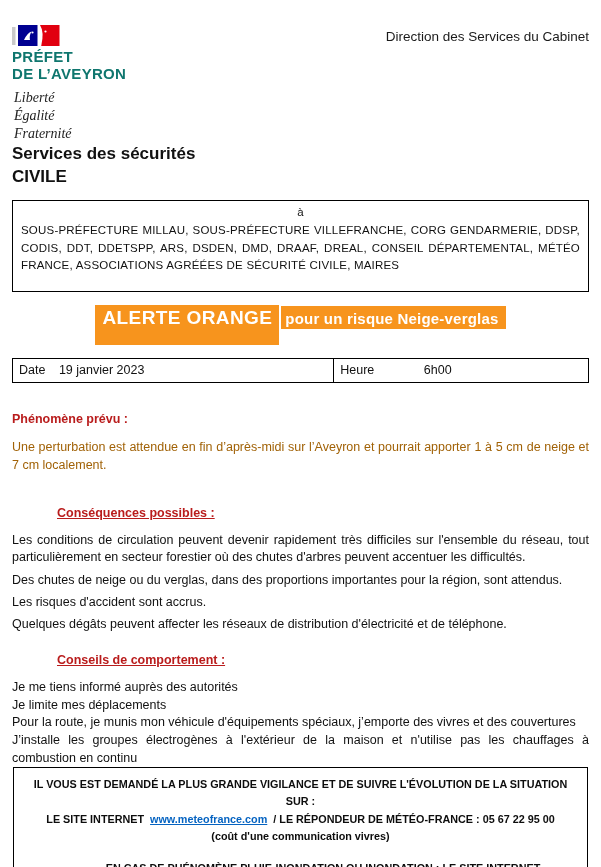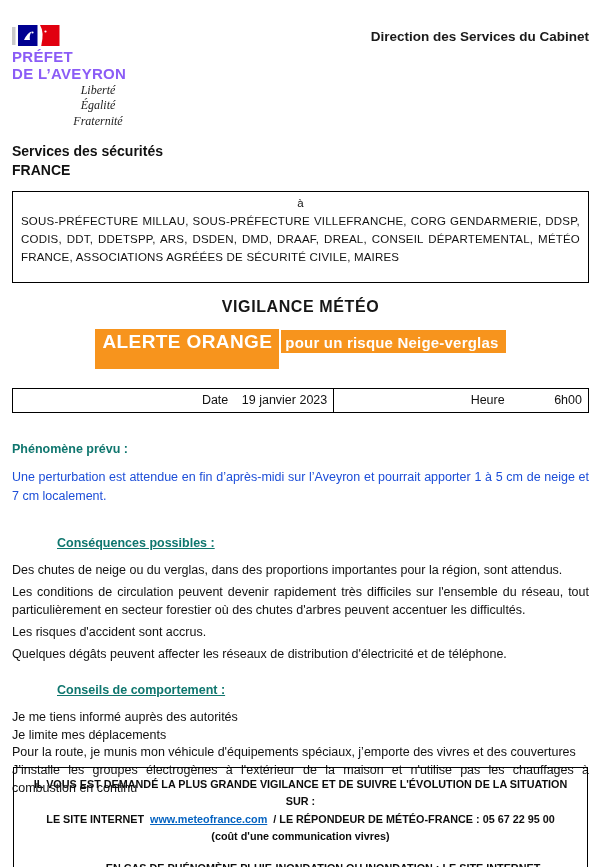--- a/index.html
+++ b/index.html
@@ -23,44 +23,43 @@
     padding-top: 25px;
   }
   .logo-block { width: 170px; }
   .flag { display: block; }
   .agency-name {
     font-weight: bold;
     font-size: 15px;
     line-height: 1.12;
     letter-spacing: 0.3px;
     margin-top: 3px;
-    color: #8b5cf6;
+    color: #0f766e;
   }
   .motto {
+    margin-top: 6px;
     margin-left: 2px;
     font-family: "Liberation Serif", serif;
     font-style: italic;
-    font-size: 12px;
+    font-size: 14px;
     line-height: 1.3;
     color: #222;
-    text-align: center;
   }
   .direction-title {
-    font-weight: bold;
+    font-weight: normal;
     font-size: 13.5px;
     margin-top: 4px;
     text-align: right;
     color: #1a1a1a;
     padding-left: 44px;
   }
   
   .service-block {
-    margin-top: 13px;
-    font-weight: bold;
-    font-size: 14px;
+    font-weight: bold;
+    font-size: 17px;
     line-height: 1.35;
   }
   
   .recipients-box {
     margin-top: 11px;
     border: 1.5px solid #000;
     padding: 3px 8px 16px 8px;
     font-size: 11.5px;
     line-height: 1.55;
   }
@@ -94,47 +93,46 @@
     background: var(--orange, #F7941D);
     color: #fff;
     font-weight: bold;
     font-size: 15px;
     padding: 4px 7px 2px 4px;
     margin-left: 2px;
     letter-spacing: 0.2px;
   }
   
   .datetime-table {
-    margin-top: 19px;
+    margin-top: 13px;
     border: 1.5px solid #000;
     display: flex;
     font-size: 12.5px;
-    text-align: right;
   }
   .dt-cell { padding: 4px 6px 5px 6px; }
   .dt-cell-date { width: 55.7%; }
   .dt-cell-time { width: 44.3%; border-left: 1.5px solid #000; }
   .dt-value-date { margin-left: 10px; }
   .dt-value-time { margin-left: 46px; }
   
   .section-heading {
     font-weight: bold;
     font-size: 12.5px;
-    color: #0f766e;
+    color: #b91c1c;
   }
   .underlined { text-decoration: underline; margin-left: 45px; }
   .mt-phenomene { margin-top: 29px; }
   .mt-consequences { margin-top: 31px; }
   .mt-conseils { margin-top: 19px; }
   .body-par {
     margin-top: 12px;
     font-size: 12.5px;
     line-height: 1.45;
     text-align: justify;
-    color: #1d4ed8;
+    color: #a16207;
   }
   .lines-block { margin-top: 12px; }
   .lines-block p {
     font-size: 12.5px;
     line-height: 1.42;
     text-align: justify;
     margin: 0 0 4.5px 0;
     color: #111;
   }
   .lines-block.tight p { margin: 0; }
@@ -184,51 +182,50 @@
         <div>Liberté</div>
         <div>Égalité</div>
         <div>Fraternité</div>
       </div>
     </div>
     <div class="direction-title">Direction des Services du Cabinet</div>
   </div>
 
   <div class="service-block">
     <div>Services des sécurités</div>
-    <div>FRANCE</div>
+    <div>CIVILE</div>
   </div>
 
   <div class="recipients-box">
     <div class="to-label">à</div>
     <div class="recipients-list">SOUS-PRÉFECTURE MILLAU, SOUS-PRÉFECTURE VILLEFRANCHE, CORG GENDARMERIE, DDSP, CODIS, DDT, DDETSPP, ARS, DSDEN, DMD, DRAAF, DREAL, CONSEIL DÉPARTEMENTAL, MÉTÉO FRANCE, ASSOCIATIONS AGRÉÉES DE SÉCURITÉ CIVILE, MAIRES</div>
   </div>
 
-  <div class="vigilance-title">VIGILANCE MÉTÉO</div>
   <div class="alert-banner">
     <span class="alert-level">ALERTE ORANGE</span><span class="alert-risk">pour un risque Neige-verglas</span>
   </div>
 
   <div class="datetime-table">
     <div class="dt-cell dt-cell-date">
       <span>Date</span>
       <span class="dt-value-date">19 janvier 2023</span>
     </div>
     <div class="dt-cell dt-cell-time">
       <span>Heure</span>
       <span class="dt-value-time">6h00</span>
     </div>
   </div>
 
   <div class="section-heading mt-phenomene">Phénomène prévu :</div>
   <div class="body-par">Une perturbation est attendue en fin d’après-midi sur l’Aveyron et pourrait apporter 1 à 5 cm de neige et 7 cm localement.</div>
 
   <div class="section-heading underlined mt-consequences">Conséquences possibles :</div>
   <div class="lines-block">
+    <p>Les conditions de circulation peuvent devenir rapidement très difficiles sur l'ensemble du réseau, tout particulièrement en secteur forestier où des chutes d'arbres peuvent accentuer les difficultés.</p>
     <p>Des chutes de neige ou du verglas, dans des proportions importantes pour la région, sont attendus.</p>
-    <p>Les conditions de circulation peuvent devenir rapidement très difficiles sur l'ensemble du réseau, tout particulièrement en secteur forestier où des chutes d'arbres peuvent accentuer les difficultés.</p>
     <p>Les risques d'accident sont accrus.</p>
     <p>Quelques dégâts peuvent affecter les réseaux de distribution d'électricité et de téléphone.</p>
   </div>
 
   <div class="section-heading underlined mt-conseils">Conseils de comportement :</div>
   <div class="lines-block tight">
     <p>Je me tiens informé auprès des autorités</p>
     <p>Je limite mes déplacements</p>
     <p>Pour la route, je munis mon véhicule d'équipements spéciaux, j’emporte des vivres et des couvertures</p>
     <p>J’installe les groupes électrogènes à l'extérieur de la maison et n'utilise pas les chauffages à combustion en continu</p>

